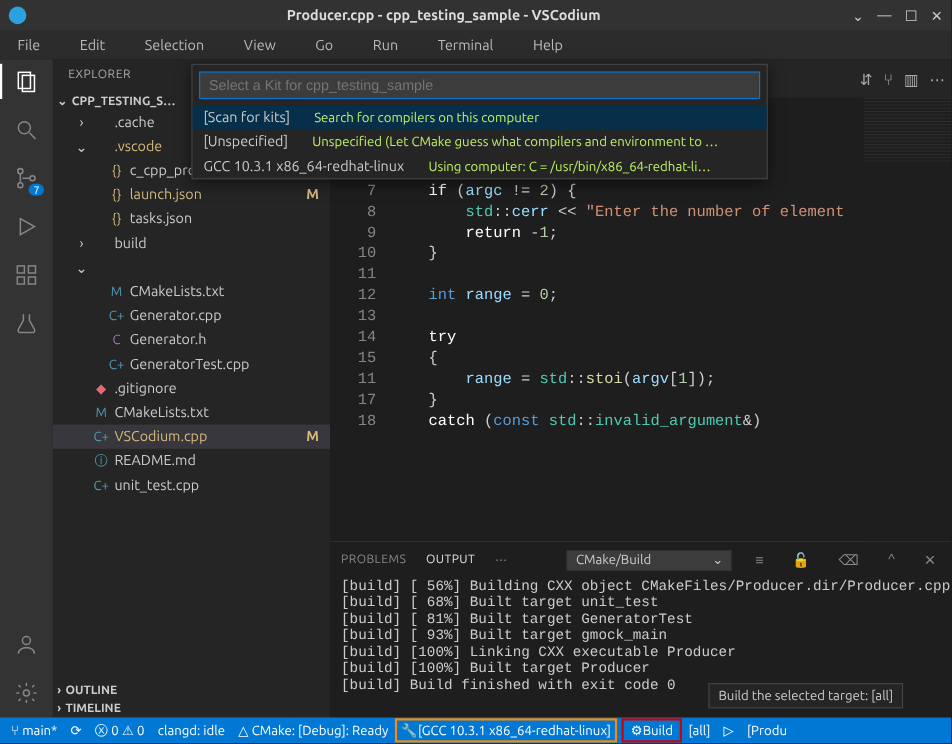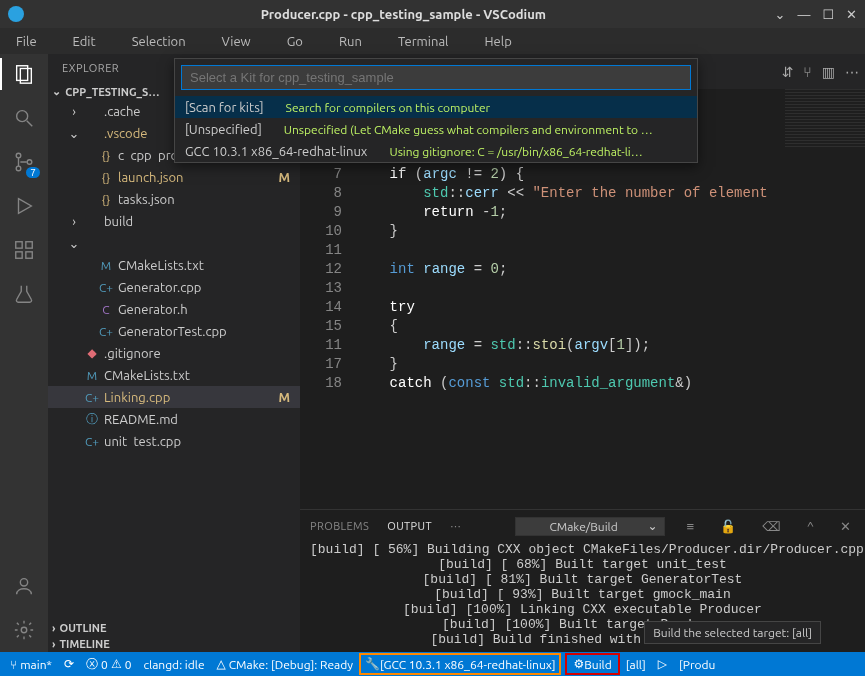--- a/index.html
+++ b/index.html
@@ -81,21 +81,21 @@
 .code { flex:1; white-space:pre; overflow:hidden; line-height:19px;}
 .minimap { width:80px; background:#1e1e1e; opacity:0.6; position:relative;}
 .minimap::after { content:""; position:absolute; top:0; right:0; width:80px; height:60px; background:linear-gradient(#3a3a3a 1px, transparent 1px); background-size:100% 3px;}
 .kw { color:#ffffff;font-family:Liberation Mono, monospace;}
 .ty { color:#569cd6;}
 .fn { color:#dcdcaa;}
 .va { color:#9cdcfe;}
 .st { color:#ce9178;}
 .nu { color:#b5cea8;}
 .ns { color:#4ec9b0;}
-.panel { height:143px; background:#1e1e1e; border-top:1px solid #333; display:flex; flex-direction:column;text-align:center;}
+.panel { height:160px; background:#1e1e1e; border-top:1px solid #333; display:flex; flex-direction:column;}
 .panel-tabs { height:32px; display:flex; align-items:center; padding:0 10px; gap:18px; background:#1e1e1e;}
 .panel-tabs .tab { font-size:11px; color:#888; cursor:pointer; letter-spacing:0.4px;}
 .panel-tabs .tab.active { color:#e0e0e0;}
 .panel-tabs .spacer{flex:1;}
 .panel-tabs .selector { background:#3c3c3c; border:1px solid #333; padding:2px 20px 2px 8px; font-size:12px; color:#ccc; position:relative; width:150px;}
 .panel-tabs .selector::after{content:"⌄"; position:absolute; right:6px; top:1px;}
 .panel-tabs .picon { color:#888; cursor:pointer; padding:0 4px;}
 .panel-output { flex:1; font-family:"Consolas","Courier New",monospace; font-size:13px; color:#ccc; padding:0 10px; white-space:pre; overflow:hidden;}
 .status-bar {
   height: 24px;
@@ -299,21 +299,21 @@
           <span class="label">.gitignore</span>
         </div>
         <div class="tree-item indent-1 ">
           <span class="chev"></span>
           <span class="ficon" style="color:#519aba">M</span>
           <span class="label">CMakeLists.txt</span>
         </div>
         <div class="tree-item indent-1 modified selected">
           <span class="chev"></span>
           <span class="ficon" style="color:#519aba">C+</span>
-          <span class="label">Linking.cpp</span>
+          <span class="label">VSCodium.cpp</span>
           <span class="mod">M</span>
         </div>
         <div class="tree-item indent-1 ">
           <span class="chev"></span>
           <span class="ficon" style="color:#519aba">ⓘ</span>
           <span class="label">README.md</span>
         </div>
         <div class="tree-item indent-1 ">
           <span class="chev"></span>
           <span class="ficon" style="color:#519aba">C+</span>
@@ -423,18 +423,18 @@
       <div class="qitem selected">
         <span class="qlabel">[Scan for kits]</span>
         <span class="qdesc">Search for compilers on this computer</span>
       </div>
       <div class="qitem">
         <span class="qlabel">[Unspecified]</span>
         <span class="qdesc">Unspecified (Let CMake guess what compilers and environment to …</span>
       </div>
       <div class="qitem">
         <span class="qlabel">GCC 10.3.1 x86_64-redhat-linux</span>
-        <span class="qdesc">Using gitignore: C = /usr/bin/x86_64-redhat-li…</span>
+        <span class="qdesc">Using computer: C = /usr/bin/x86_64-redhat-li…</span>
       </div>
     </div>
 </div>
 
 <div class="tooltip">Build the selected target: [all]</div>
 
 </body></html>

